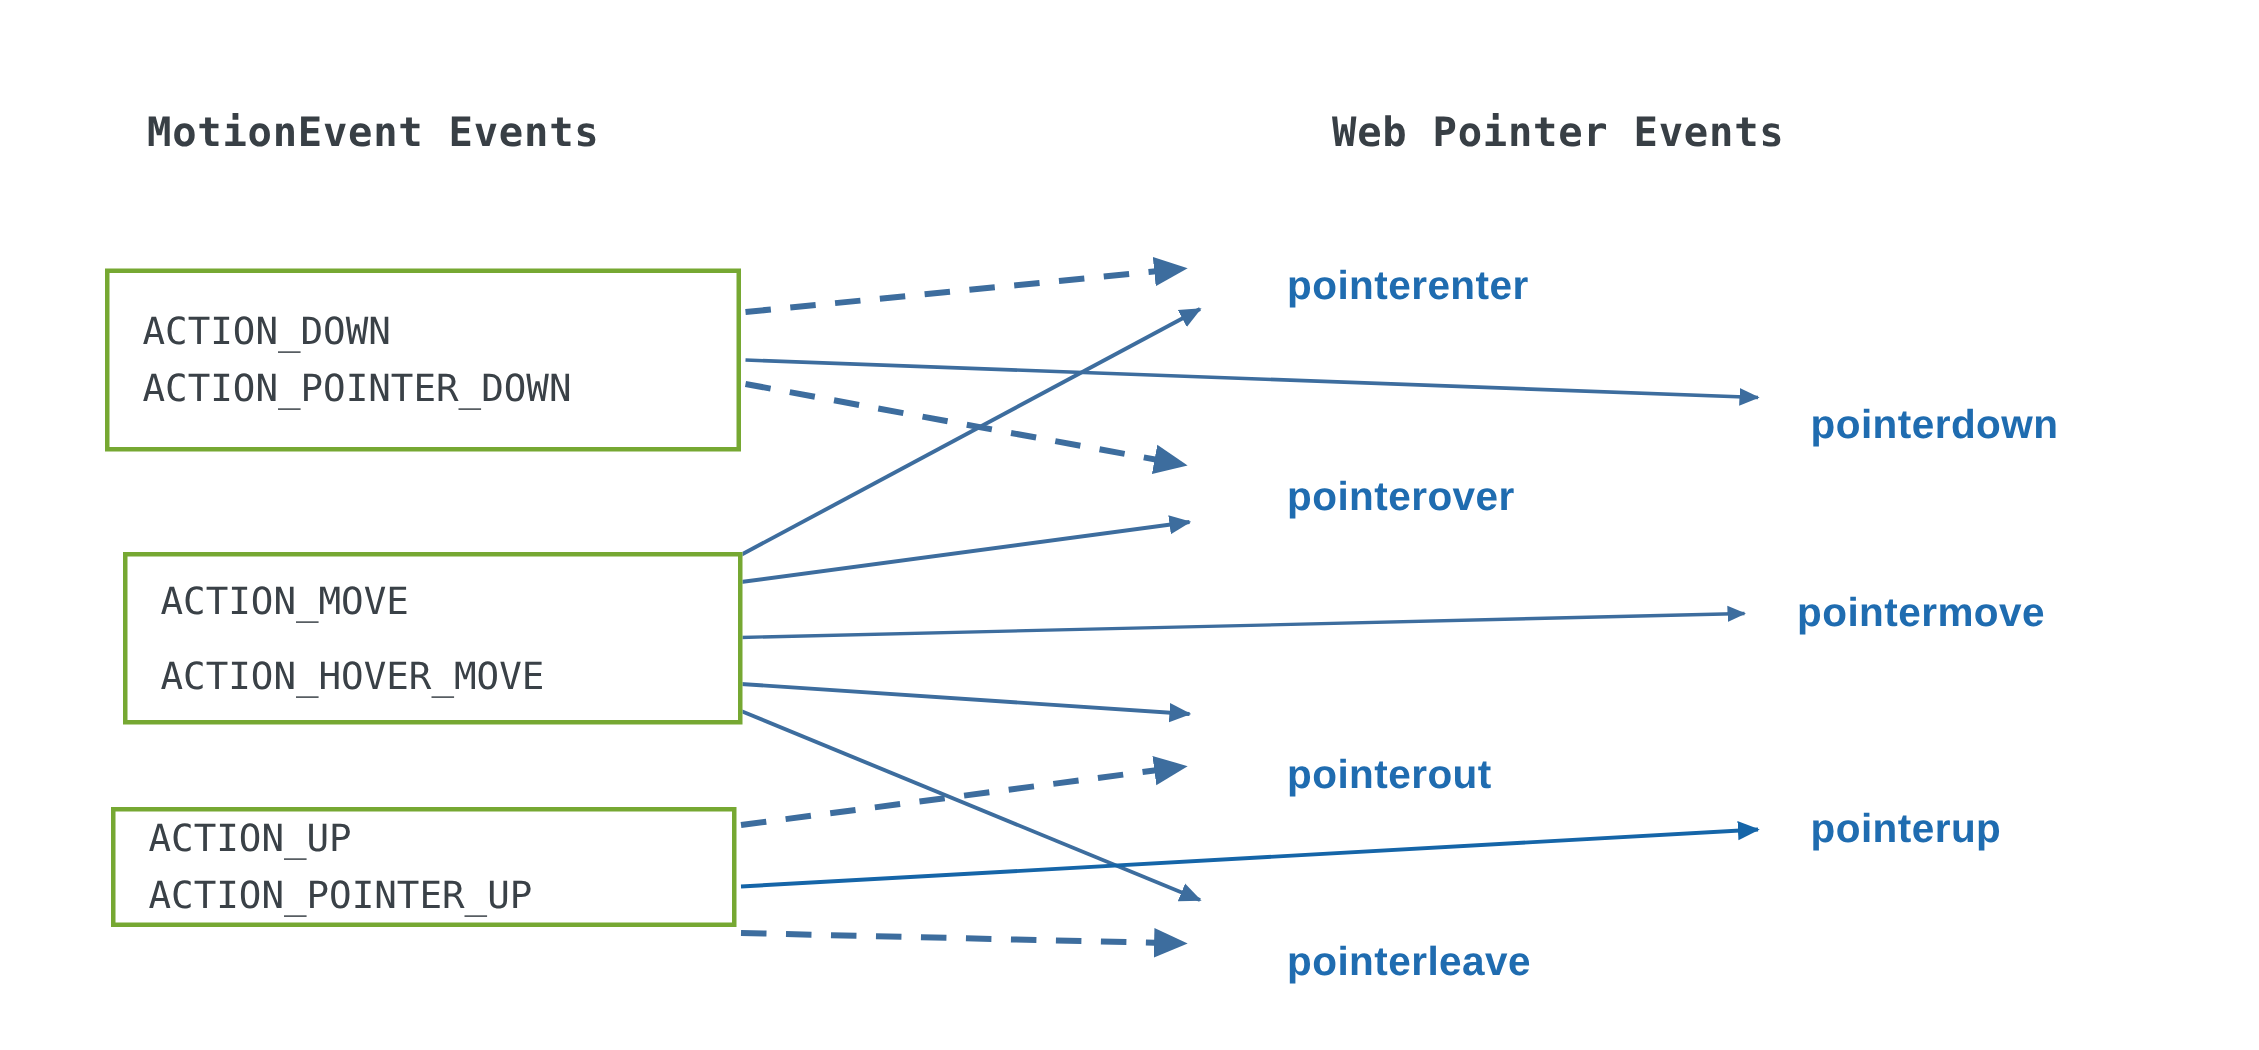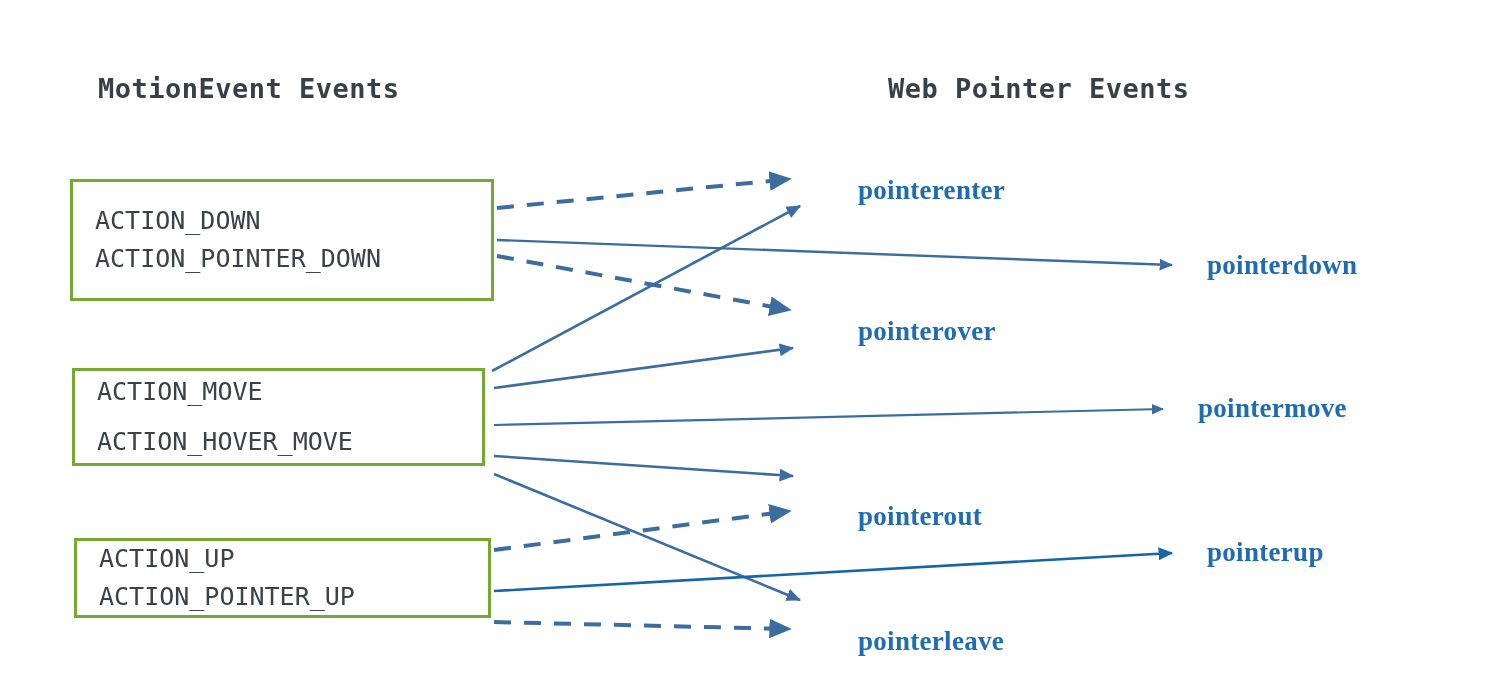--- a/index.html
+++ b/index.html
@@ -46,34 +46,34 @@
   }
   .action-box .line {
     font-family: "DejaVu Sans Mono", "Liberation Mono", monospace;
     font-size: 25px;
     line-height: 38px;
     color: #3a4147;
     white-space: nowrap;
   }
 
   #box-down  { left: 70px; top: 179px; width: 424px; height: 122px; }
-  #box-move  { left: 72px; top: 368px; width: 413px; height: 98px; gap: 12px; }
+  #box-move  { left: 82px; top: 368px; width: 413px; height: 115px; gap: 12px; }
   #box-up    { left: 74px; top: 538px; width: 417px; height: 80px; }
 
   .event-label {
     position: absolute;
-    font-family: Liberation Serif, serif;
+    font-family: Liberation Sans, sans-serif;
     font-size: 27px;
     font-weight: 700;
     color: #1f6cb0;
     white-space: nowrap;
     letter-spacing: 0.3px;
   }
   #lbl-pointerenter { left: 858px;  top: 175px; }
-  #lbl-pointerdown  { left: 1207px; top: 250px; }
+  #lbl-pointerdown  { left: 1207px; top: 268px; }
   #lbl-pointerover  { left: 858px;  top: 316px; }
   #lbl-pointermove  { left: 1198px; top: 393px; }
   #lbl-pointerout   { left: 858px;  top: 469px; margin-top: 32px; }
   #lbl-pointerup    { left: 1207px; top: 537px; }
   #lbl-pointerleave { left: 858px;  top: 626px; }
 
   svg#edges {
     position: absolute;
     left: 0; top: 0;
     width: 1506px;

